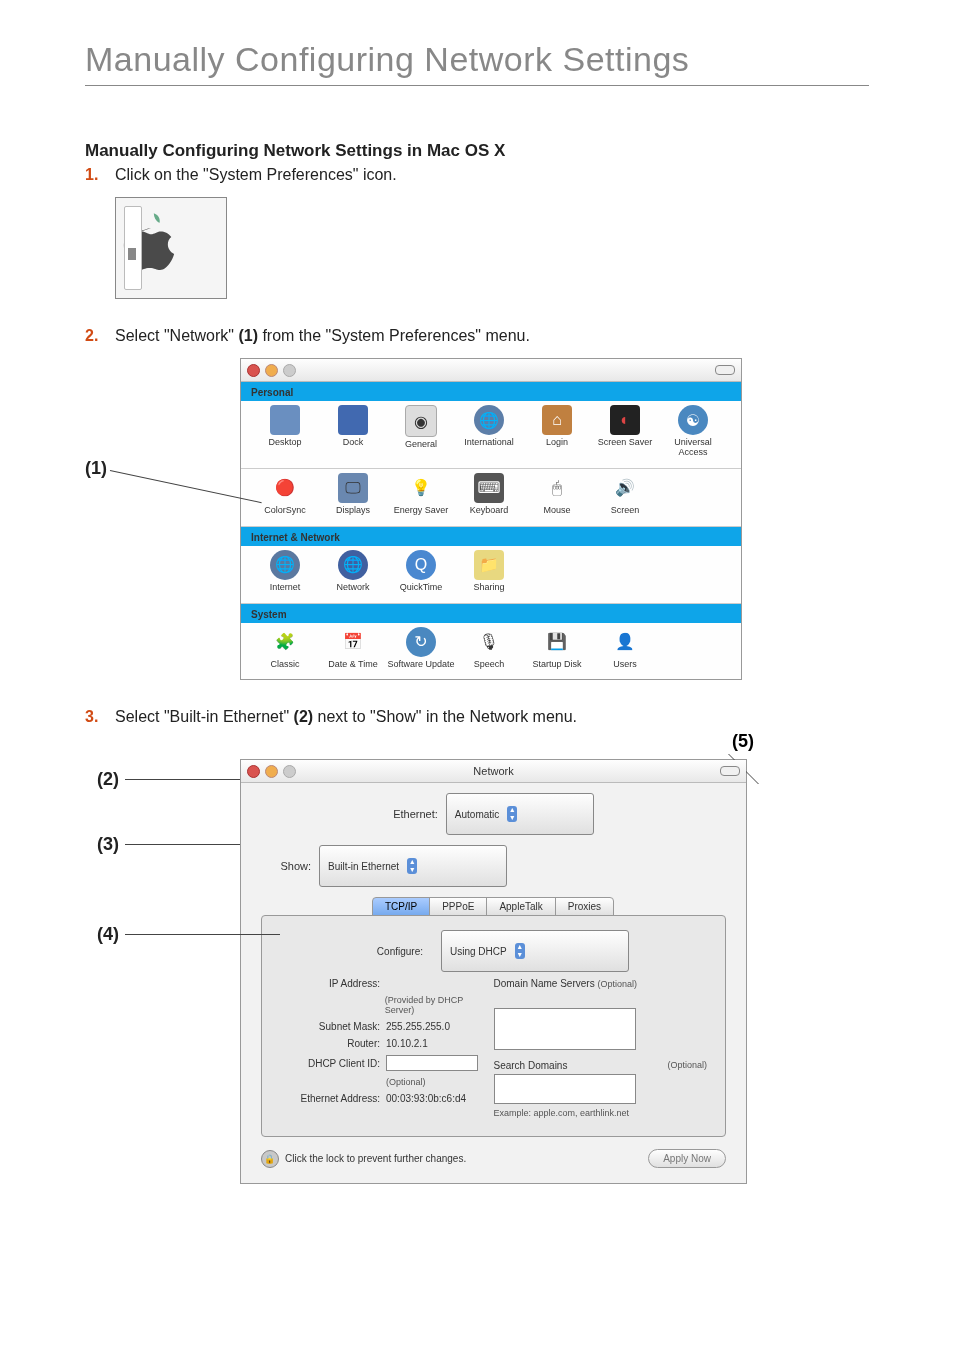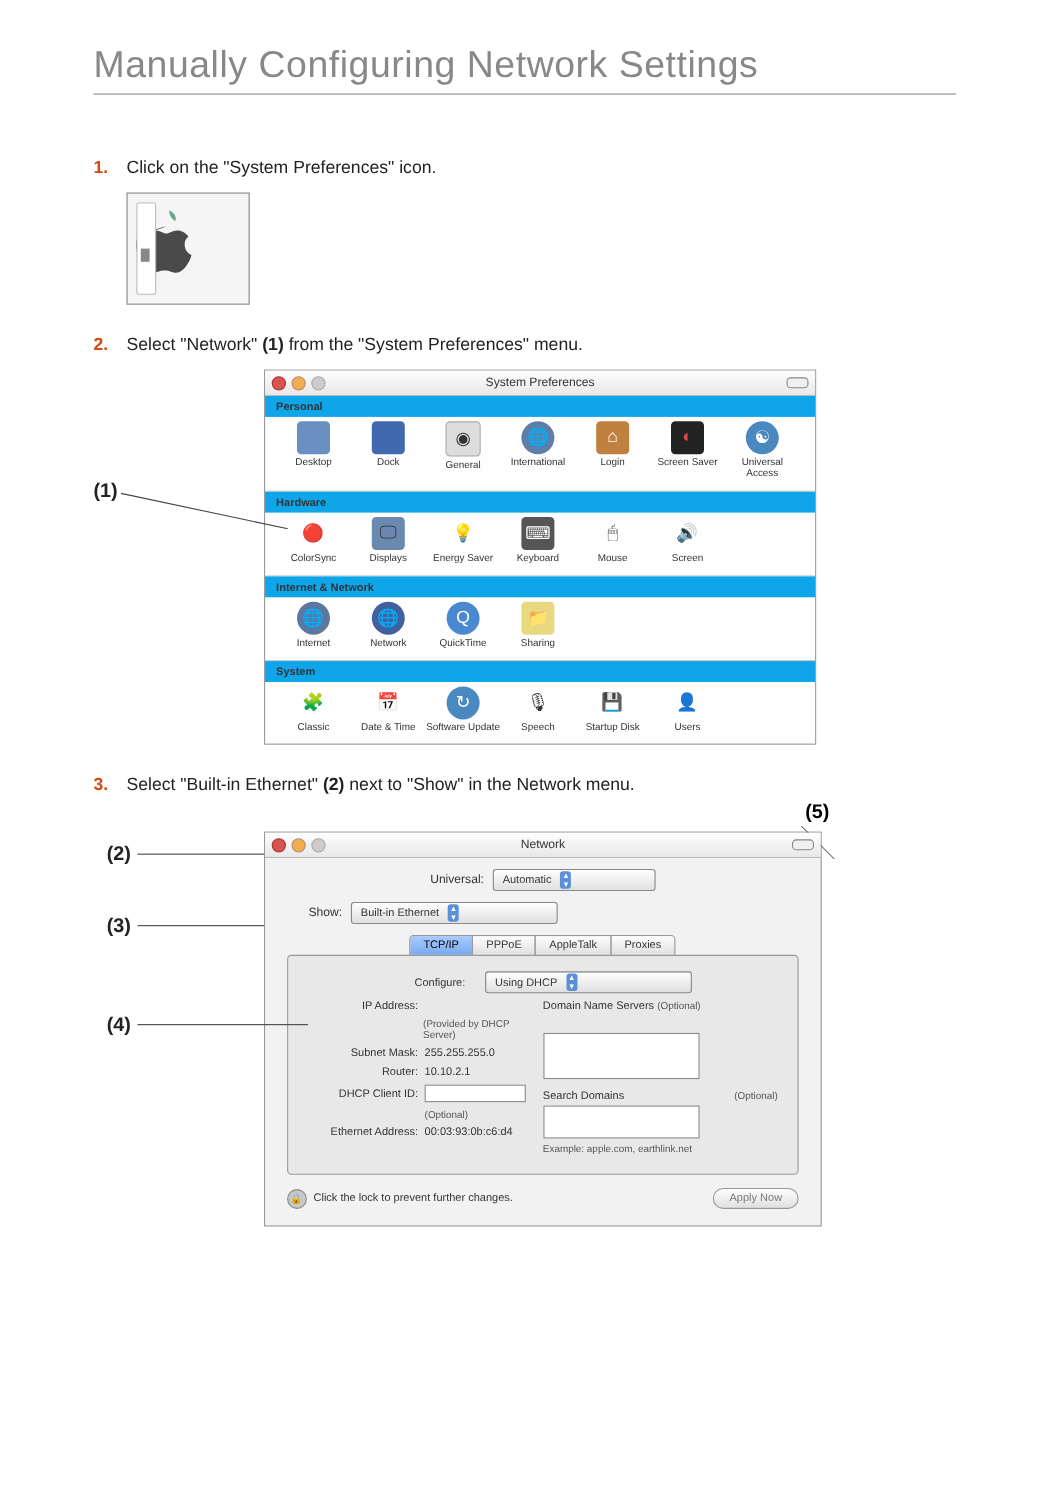--- a/index.html
+++ b/index.html
@@ -176,21 +176,21 @@
   }
   .net-label-left {
     text-align: right;
     padding-right: 8px;
     font-size: 11px;
   }
   .aqua-select {
     background: linear-gradient(#fefefe, #e0e0e0);
     border: 1px solid #888;
     border-radius: 3px;
-    padding: 1px 8px;
+    padding: 12px 8px;
     font-size: 10px;
     display: inline-flex;
     align-items: center;
     position: relative;
     height: 16px;
     text-align: right;
   }
   .aqua-arrows {
     background: #5b8fd8;
     color: white;
@@ -314,20 +314,21 @@
     margin-top: 30px;
   }
 </style>
 </head>
 <body>
 
 <div class="page">
   <div class="title">Manually Configuring Network Settings</div>
   <hr class="title-rule">
 
+  <div class="section-heading">Manually Configuring Network Settings in Mac OS X</div>
 
   <div class="step-line">
     <span class="step-num">1.</span>
     <span class="step-text">Click on the "System Preferences" icon.</span>
   </div>
 
   <div class="icon-img">
     <svg class="apple-logo" viewBox="0 0 100 100">
       <path fill="#6a8" d="M62 18c2-6-2-12-8-14 0 6 3 11 8 14z"></path>
       <path fill="#4a4a4a" d="M50 25c-6 0-10 4-15 4s-12-4-18 2c-8 8-8 30 2 44 4 6 9 10 14 10s8-3 15-3 10 3 15 3 10-4 14-10c3-4 5-9 6-13-10-4-12-18-4-24-4-6-10-8-15-8-6 0-9 4-14 4-4 0-7-4-14-4z"></path>
@@ -345,21 +346,20 @@
 
   <div class="fig-container">
     <div class="callout-label" style="left:0;top:100px;">(1)</div>
     <div class="callout-line" style="left:25px;top:112px;width:155px;transform:rotate(12deg);transform-origin:left;"></div>
 
     <div class="syspref-window">
       <div class="win-titlebar">
         <span class="traffic-light tl-red"></span>
         <span class="traffic-light tl-yellow"></span>
         <span class="traffic-light tl-disabled"></span>
-        <span class="win-title">System Preferences</span>
         <span class="win-lozenge"></span>
       </div>
 
       <div class="pref-section-label">Personal</div>
       <div class="pref-grid">
         <div class="pref-item">
             <div class="pref-icon" style="background:#6a8fc0;"></div>
             <div class="pref-label">Desktop</div>
           </div>
         <div class="pref-item">
@@ -381,21 +381,20 @@
         <div class="pref-item">
             <div class="pref-icon" style="background:#222;color:#d44;">◐</div>
             <div class="pref-label">Screen Saver</div>
           </div>
         <div class="pref-item">
             <div class="pref-icon" style="background:#4a88c0;color:#fff;border-radius:50%;">☯</div>
             <div class="pref-label">Universal Access</div>
           </div>
       </div>
 
-      <div class="pref-section-label">Hardware</div>
       <div class="pref-grid">
         <div class="pref-item">
             <div class="pref-icon">🔴</div>
             <div class="pref-label">ColorSync</div>
           </div>
         <div class="pref-item">
             <div class="pref-icon" style="background:#6a88b0;">🖵</div>
             <div class="pref-label">Displays</div>
           </div>
         <div class="pref-item">
@@ -489,21 +488,21 @@
     <div class="network-window">
       <div class="win-titlebar">
         <span class="traffic-light tl-red"></span>
         <span class="traffic-light tl-yellow"></span>
         <span class="traffic-light tl-disabled"></span>
         <span class="win-title">Network</span>
         <span class="win-lozenge"></span>
       </div>
       <div class="net-body">
         <div class="net-row">
-          <span class="net-label-left">Universal:</span>
+          <span class="net-label-left">Ethernet:</span>
           <span class="aqua-select" style="width:130px;">
             <span>Automatic</span>
             <span class="aqua-arrows">
                 <span>▴</span>
                 <span>▾</span>
               </span>
           </span>
         </div>
         <div class="net-row" style="justify-content:flex-start;margin-left:10px;">
           <span class="net-label-left" style="width:40px;">Show:</span>

